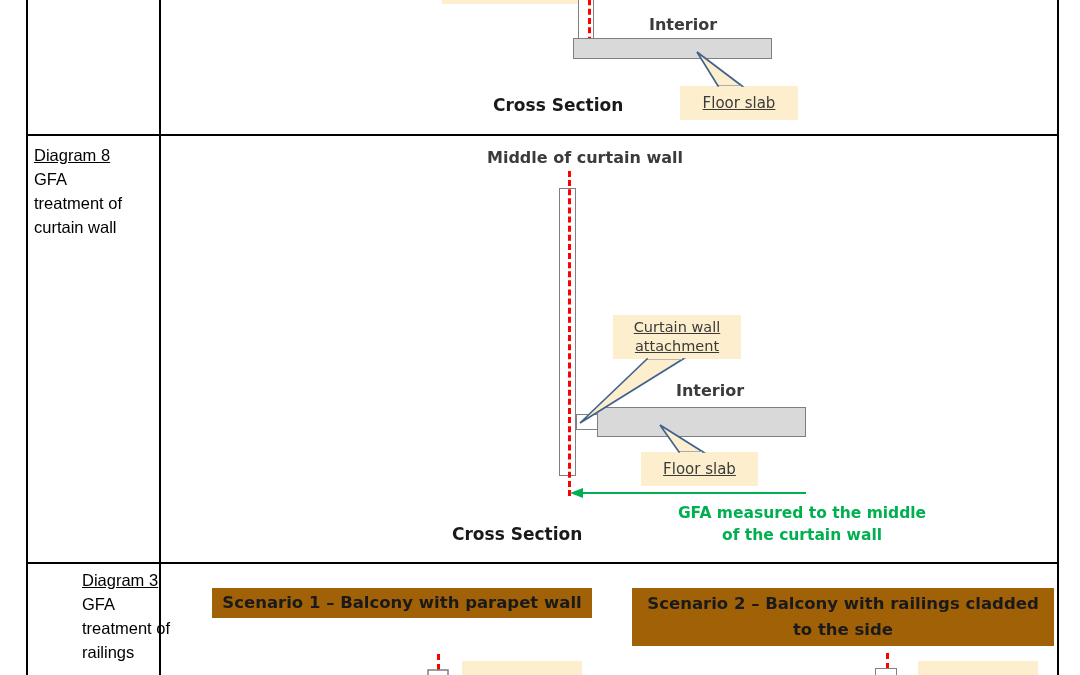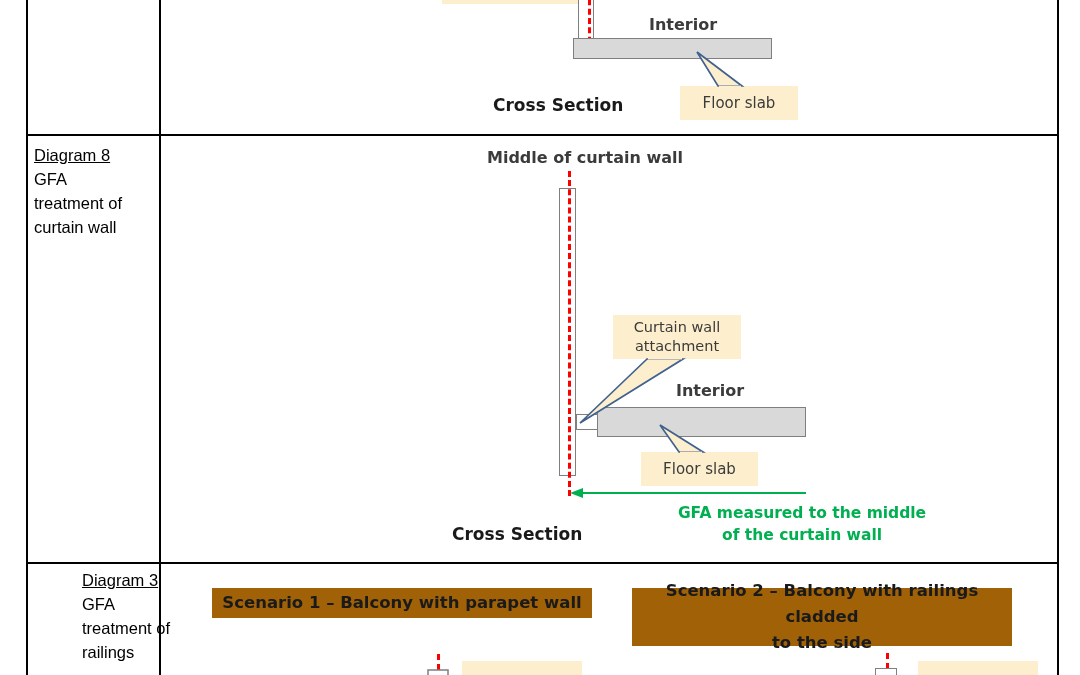--- a/index.html
+++ b/index.html
@@ -84,20 +84,21 @@
     background: #fdeecd;
     border: 1.7px solid #4a6фc2;
     border-color: #41628f;
     color: #3b3b3b;
     font-family: "DejaVu Sans", sans-serif;
     display: flex;
     align-items: center;
     justify-content: center;
     text-align: center;
     line-height: 19px;
+    text-decoration: underline;
   }
 
   
   .scenario-banner {
     position: absolute;
     background: #a16207;
     color: #1a1a1a;
     font-family: "DejaVu Sans", sans-serif;
     font-weight: bold;
     display: flex;
@@ -179,21 +180,21 @@
 
   <div class="label-cell" style="top:568px;margin-left:48px;">
     <span class="dg-title">Diagram 3</span>
     <span class="dg-sub">GFA</span>
     <span class="dg-sub">treatment of</span>
     <span class="dg-sub">railings</span>
   </div>
 
   <div class="scenario-banner" style="left:212px; top:588px; width:380px; height:30px; font-size:16.5px;">Scenario 1 – Balcony with parapet wall</div>
 
-  <div class="scenario-banner" style="left:632px; top:588px; width:380px; height:58px; font-size:16.5px; flex-direction:column;">
+  <div class="scenario-banner" style="left:632px; top:588px; width:422px; height:58px; font-size:16.5px; flex-direction:column;">
     <span>Scenario 2 – Balcony with railings cladded</span>
     <span>to the side</span>
   </div>
 
   <div class="red-dash" style="left:437px; top:654px; height:16px;"></div>
   <div class="callout" style="left:462px; top:661px; width:120px; height:30px;"></div>
 
   <div class="red-dash" style="left:886px; top:653px; height:16px;"></div>
   <div style="position:absolute; left:875px; top:668px; width:22px; height:8px; border:1.5px solid #7f7f7f; background:#fff;"></div>
   <div class="callout" style="left:918px; top:661px; width:120px; height:30px;"></div>

